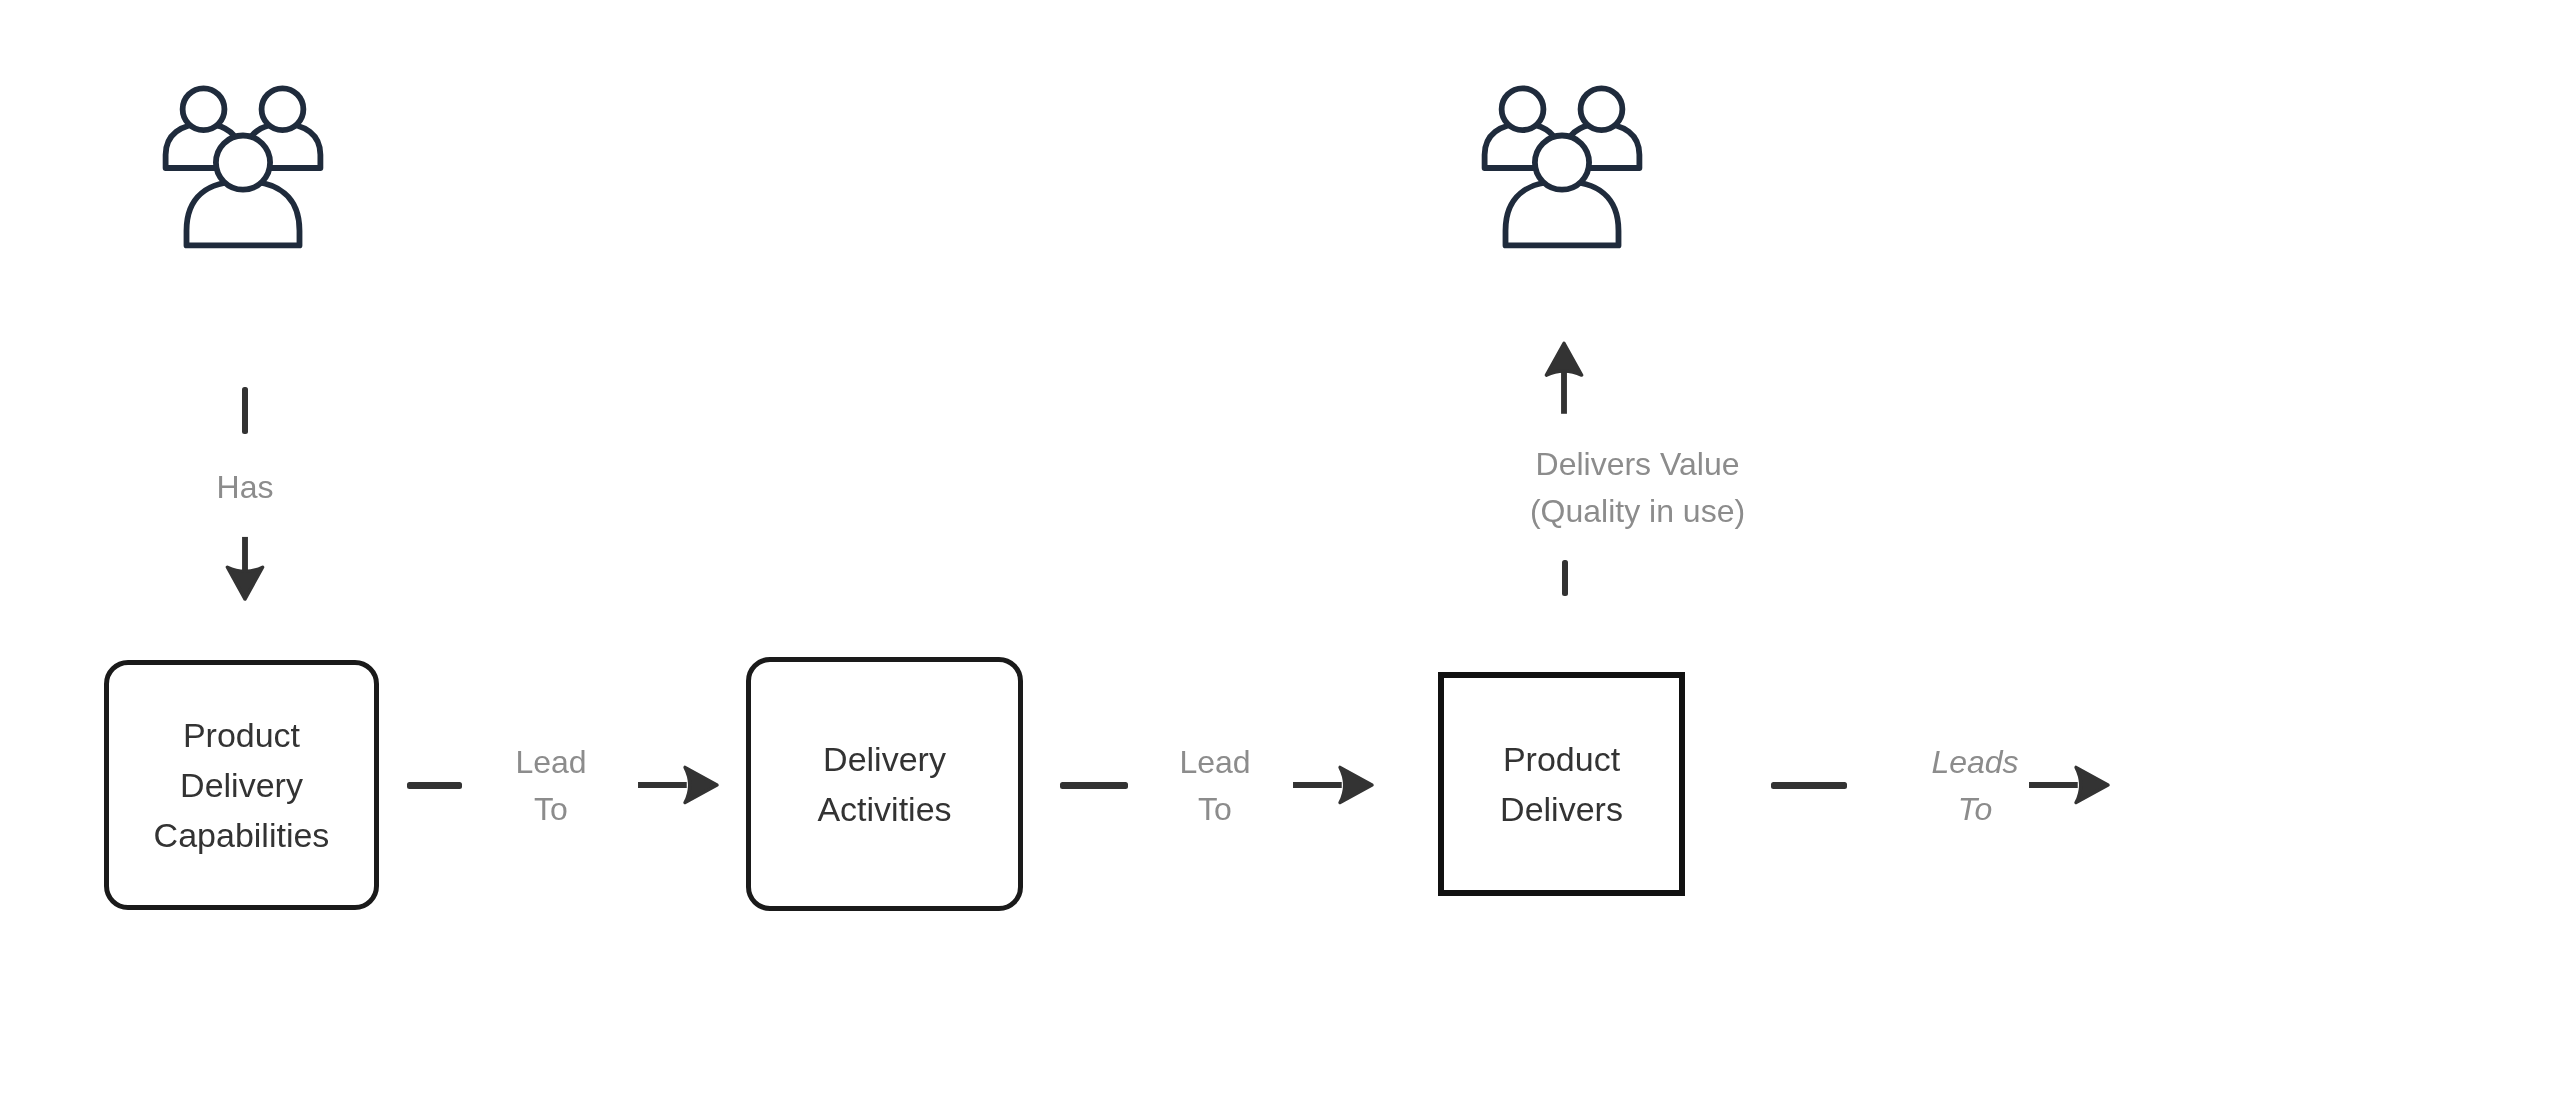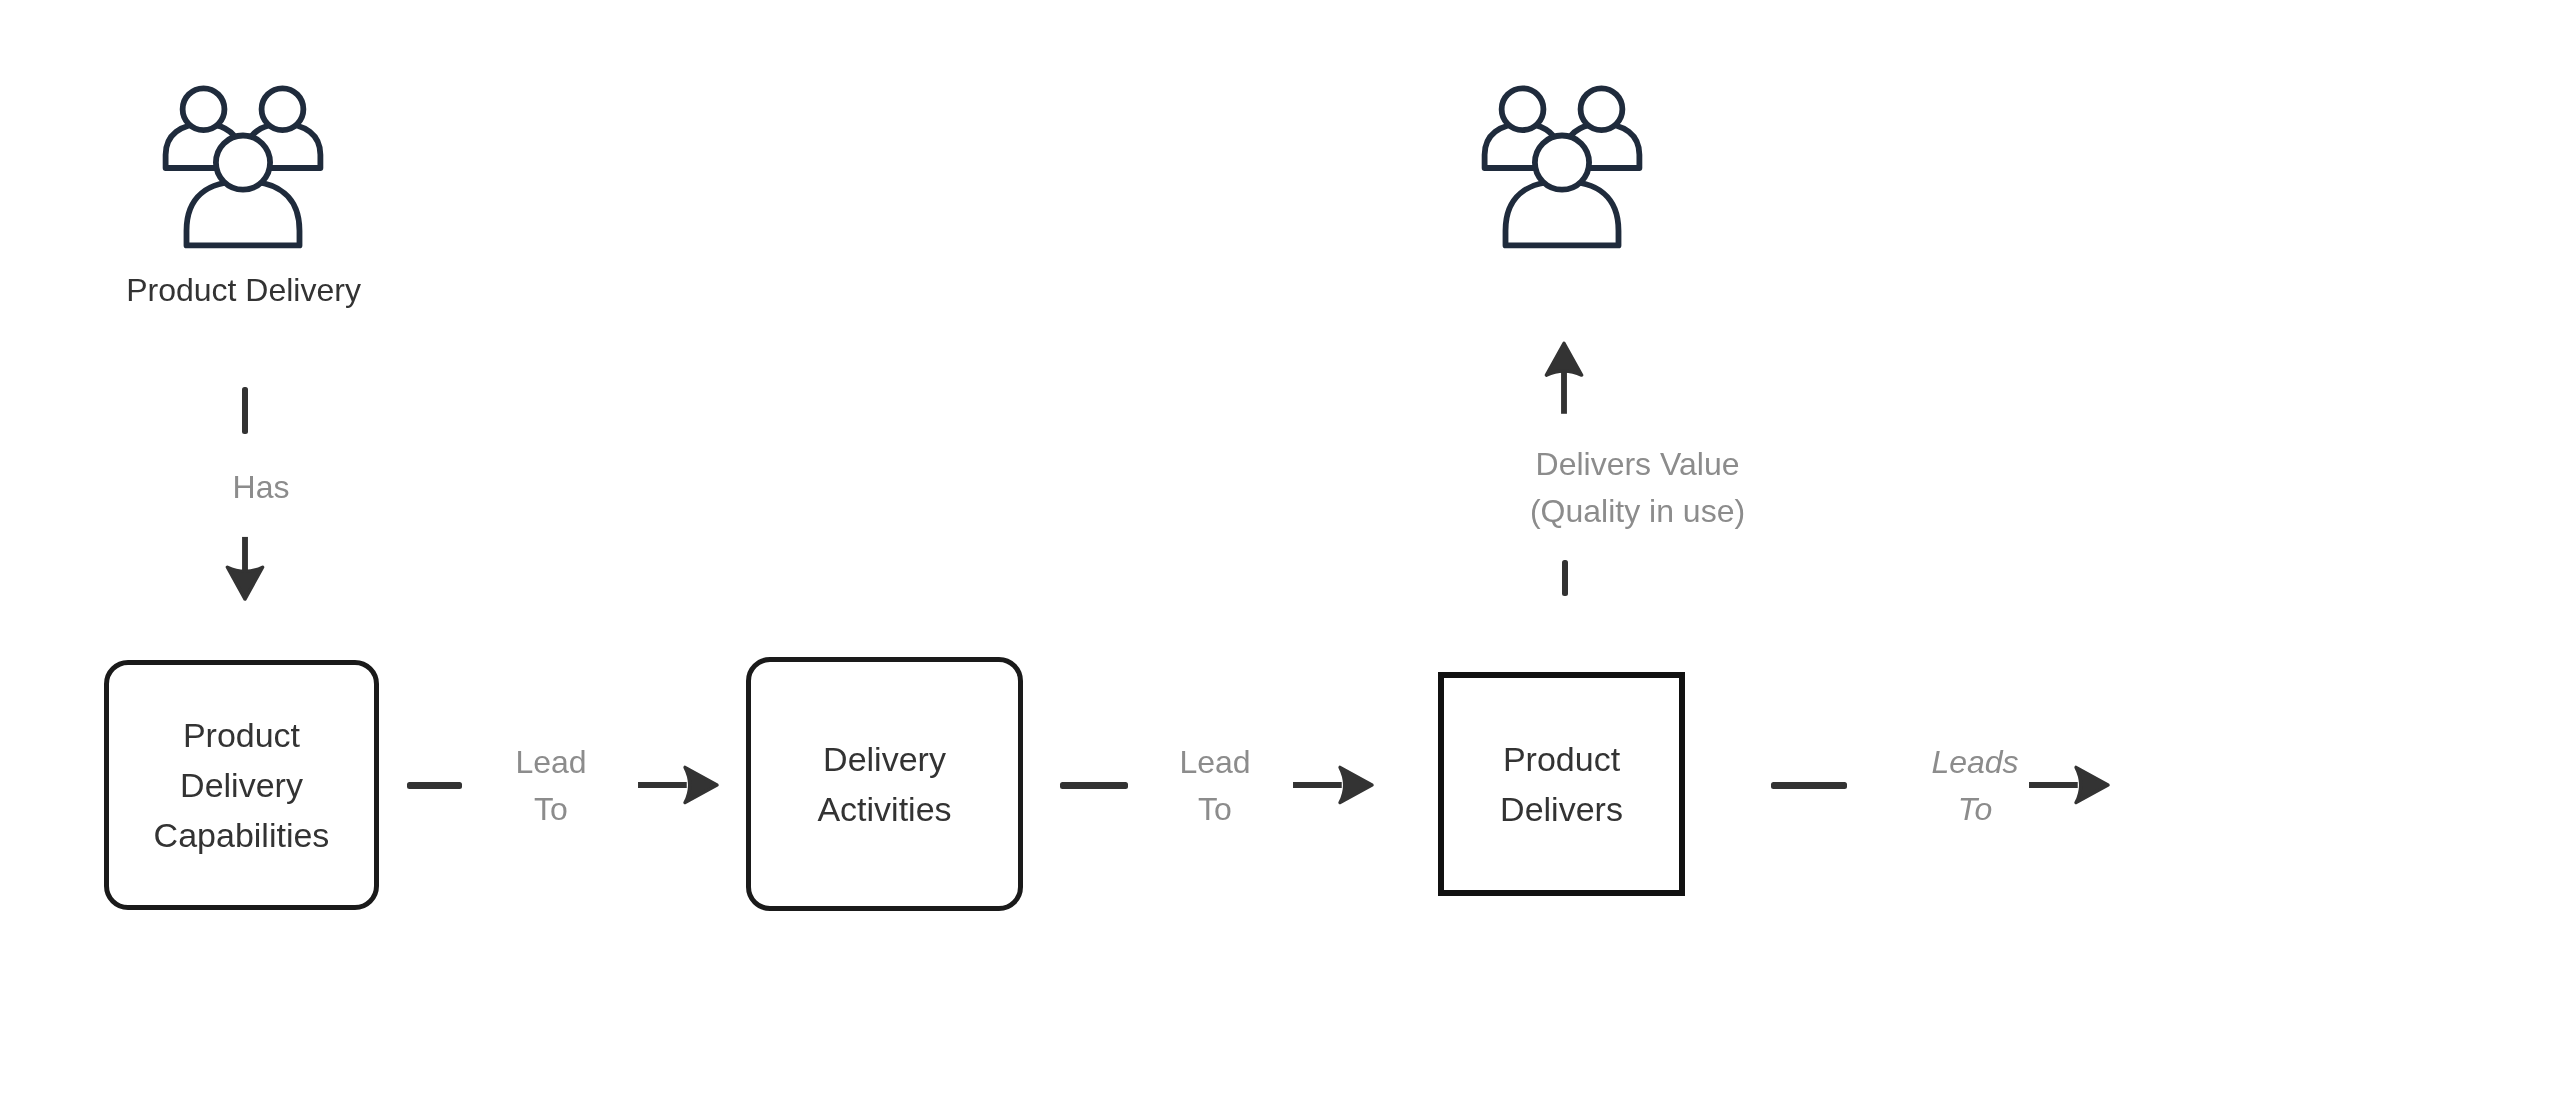--- a/index.html
+++ b/index.html
@@ -29,25 +29,24 @@
     <g fill="#ffffff" stroke="#1f2b3c" stroke-width="7.5" stroke-linejoin="round">
       <path d="M 15 115 L 15 98 C 15 72 35 58 64 58 C 88 58 103 68 110 84 L 110 115 Z"></path>
       <path d="M 215 115 L 215 98 C 215 72 195 58 166 58 C 142 58 127 68 120 84 L 120 115 Z"></path>
       <circle cx="64" cy="39" r="27"></circle>
       <circle cx="166" cy="39" r="27"></circle>
       <path d="M 42 215 L 42 196 C 42 152 70 132 115 132 C 160 132 188 152 188 196 L 188 215 Z"></path>
       <circle cx="115" cy="108" r="35"></circle>
     </g>
   </svg>
   <div class="abs caption" style="left:74px;top:267px;">
-    <div>Product Delivery</div>
   </div>
 
   <div class="abs seg-v" style="left:242px;top:387px;height:47px;"></div>
-  <div class="abs conn-label" style="left:176px;top:464px;">
+  <div class="abs conn-label" style="left:160px;top:464px;">
     <div>Has</div>
   </div>
   <svg class="abs" style="left:224px;top:535px;" width="42" height="66" viewBox="0 0 50 78">
     <path d="M25 2 V44" stroke="#333333" stroke-width="7" fill="none"></path>
     <path d="M25 76 L4 38 Q25 48 46 38 Z" fill="#333333" stroke="#333333" stroke-width="4" stroke-linejoin="round"></path>
   </svg>
 
   <div class="abs node" style="left:104px;top:660px;width:275px;height:250px;">
     <div class="node-label">
       <div>Product</div>

